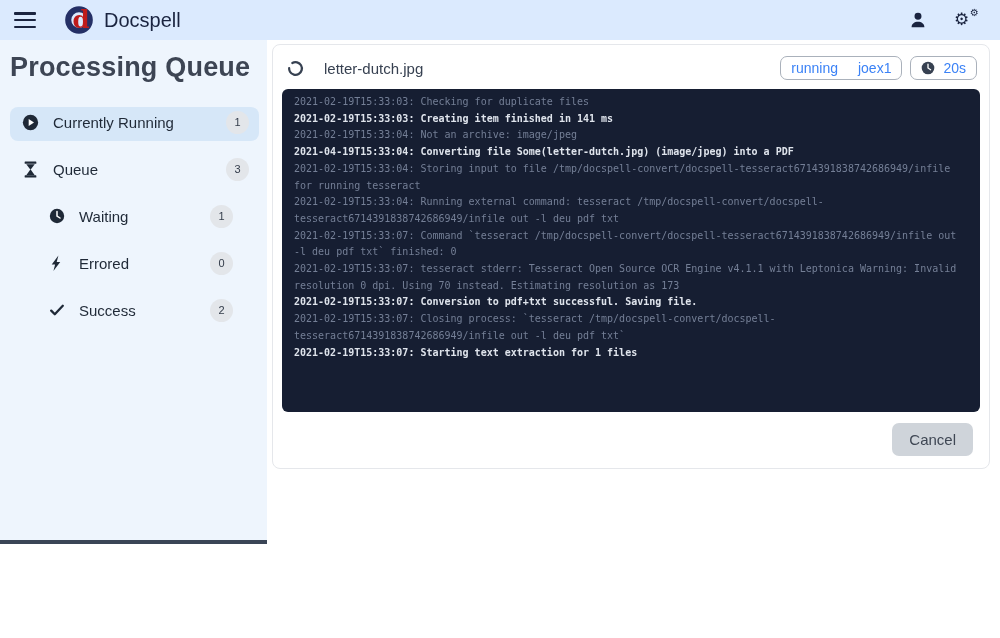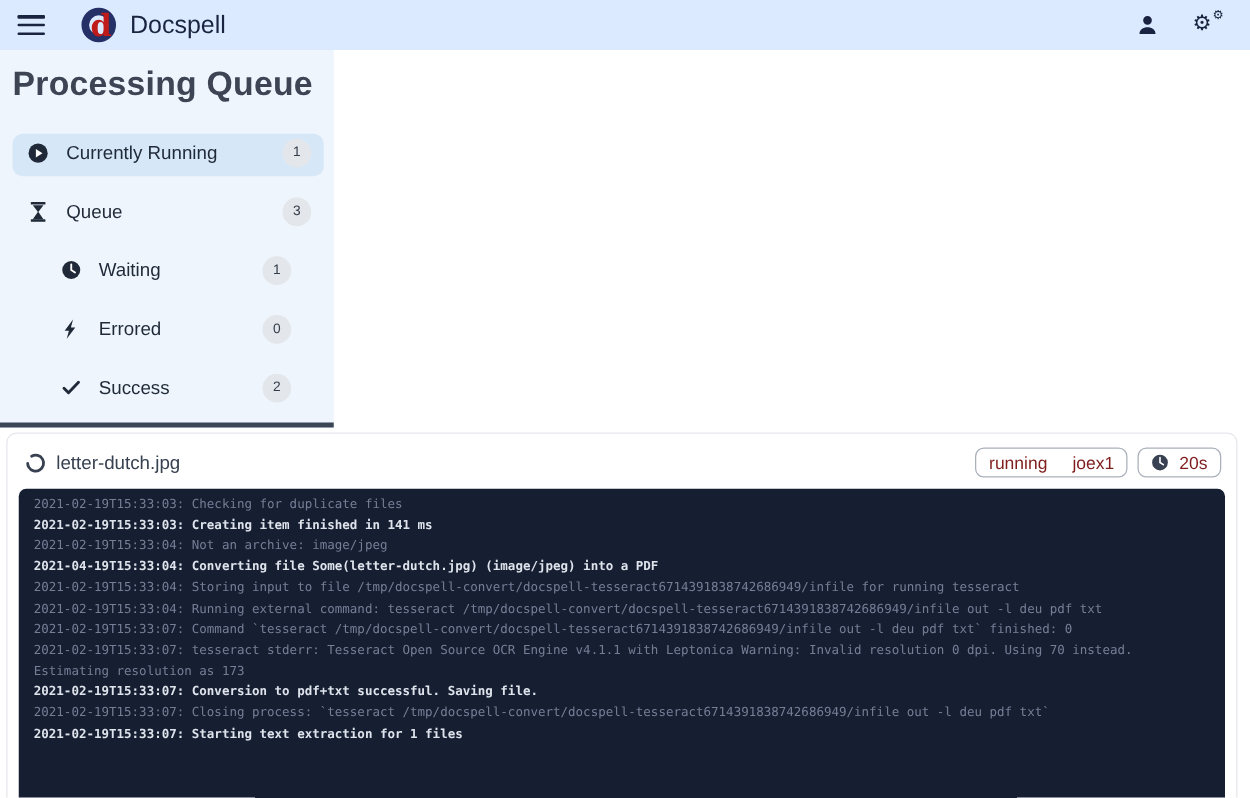--- a/index.html
+++ b/index.html
@@ -22,39 +22,39 @@
   
   .navbar{height:40px;background:var(--navbar-bg);display:flex;align-items:center;padding:0 14px;gap:10px;}
   .hamburger{width:22px;height:16px;display:flex;flex-direction:column;justify-content:space-between;cursor:pointer;margin-right:18px;}
   .hamburger i{display:block;height:2.5px;background:var(--brand-navy);border-radius:1px;}
   .logo{width:30px;height:30px;}
   .app-title{font-weight:normal;font-size:20px;color:var(--brand-navy);}
   .nav-right{margin-left:auto;display:flex;align-items:center;gap:26px;padding-right:8px;}
   .nav-icon{width:20px;height:20px;cursor:pointer;display:flex;align-items:center;justify-content:center;}
 
   
-  .page{display:flex;height:504px;flex-direction:column;}
+  .page{display:flex;height:504px;}
   .sidebar{width:267px;background:var(--sidebar-bg);padding:10px 8px 0 10px;position:relative;flex-shrink:0;}
   .sidebar-scrollbar{position:absolute;left:0;bottom:0;width:267px;height:4px;background:#3a4556;}
   .page-title{font-size:27px;font-weight:bold;color:#3d4554;letter-spacing:.2px;margin:2px 0 24px 0;}
   .side-item{display:flex;align-items:center;height:34px;border-radius:8px;padding:0 10px 4px 12px;margin-bottom:13px;cursor:pointer;text-decoration:none;color:#1f2937;}
   .side-item.active{background:var(--active-item-bg);}
   .side-item.indent{margin-left:26px;}
   .side-item .icon{width:17px;height:17px;margin-right:14px;display:flex;align-items:center;justify-content:center;}
   .side-label{font-size:15px;}
   .count-badge{margin-left:auto;background:var(--badge-bg);color:#333c4a;min-width:23px;height:23px;border-radius:50%;display:flex;align-items:center;justify-content:center;font-size:11px;}
   .side-item.indent .count-badge{margin-right:16px;}
 
   
   .main{flex:1;padding:4px 10px 0 5px;background:#fff;}
   .card{border:1px solid #e5e7eb;border-radius:8px;background:#fff;}
-  .card-header{display:flex;align-items:center;padding:11px 12px 9px 14px;gap:8px;}
+  .card-header{display:flex;align-items:center;padding:11px 12px 9px 14px;gap:20px;}
   .file-name{font-size:15px;color:var(--text-dark);}
   .header-badges{margin-left:auto;display:flex;gap:8px;}
-  .pill{border:1px solid #aab1bb;border-radius:7px;padding:3px 10px;font-size:14px;color:#7f1d1d;display:flex;align-items:center;gap:8px;background:#fff;}
+  .pill{border:1px solid #aab1bb;border-radius:7px;padding:3px 10px;font-size:14px;color:#3b82f6;display:flex;align-items:center;gap:8px;background:#fff;}
   .pill .state-sep{display:inline-block;width:4px;}
 
   .console{background:var(--console-bg);border-radius:6px;margin:0 9px;padding:5px 12px 6px 12px;font-family:"DejaVu Sans Mono","Liberation Mono",monospace;font-size:10px;line-height:16.7px;overflow:auto;height:323px;overflow-wrap:break-word;}
   .log-line{white-space:pre-wrap;}
   .log-line.info{color:var(--log-bright);font-weight:bold;}
   .log-line.debug{color:var(--log-dim);}
 
   .card-footer{display:flex;justify-content:flex-end;padding:11px 16px 12px 16px;}
   .btn-cancel{background:#cfd4da;border:none;border-radius:7px;padding:8px 17px;font-size:15px;color:#3f4754;font-family:"Liberation Sans",sans-serif;cursor:pointer;}
 

